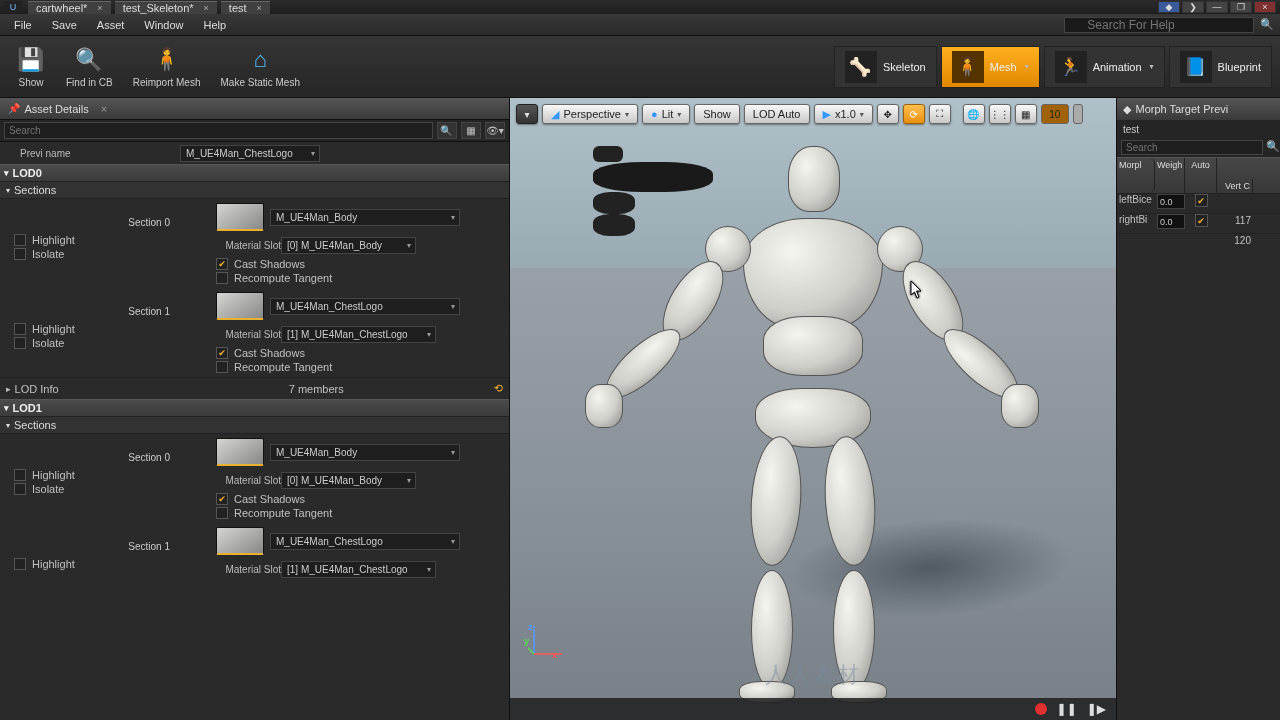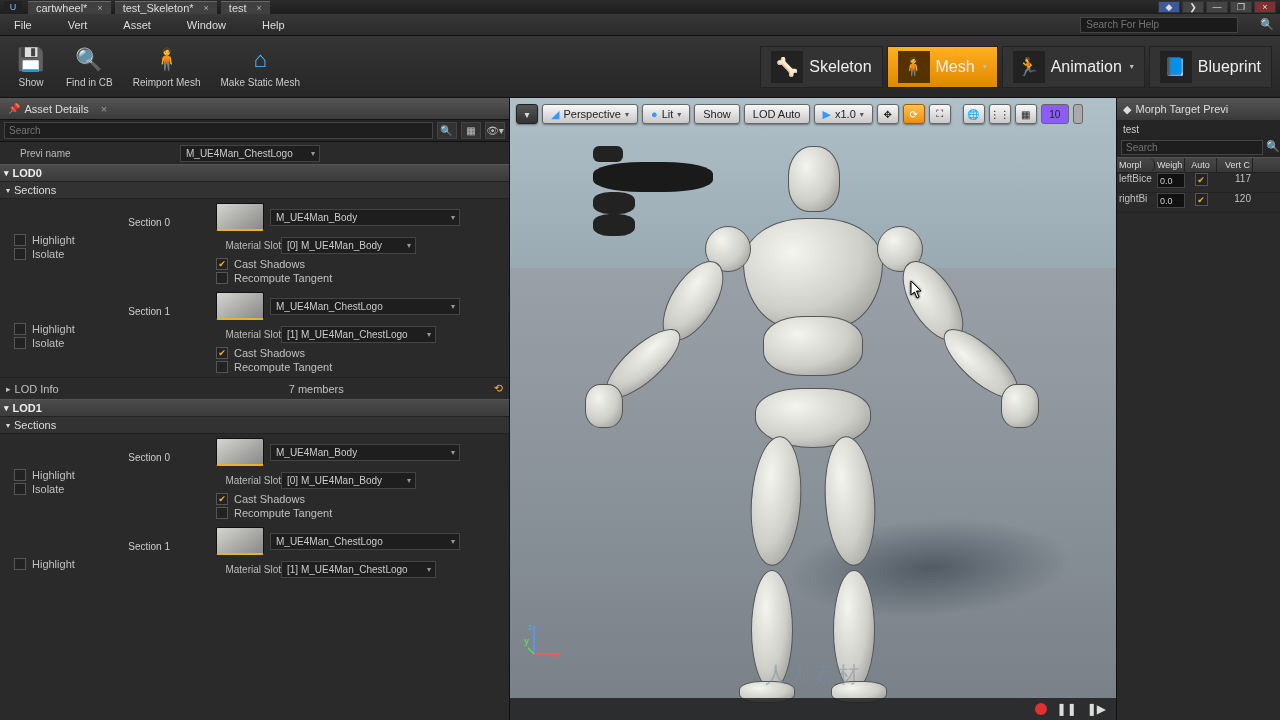--- a/index.html
+++ b/index.html
@@ -6,35 +6,35 @@
 body { width: 1280px; height: 720px; background: #1a1a1a; color: #c0c0c0; overflow: hidden; }
 
 .titlebar { height: 14px; background: linear-gradient(#2b2b2b,#1e1e1e); display:flex; align-items:center; padding:0 4px; }
 .titlebar-tabs { display:flex; gap:4px; }
 .tt-tab { background:#404040; padding:0 8px; height:13px; display:flex; align-items:center; gap:4px; font-size:10px; color:#ddd; border-top:1px solid #666;}
 .tt-tab .x { color:#aaa; margin-left:6px; font-size:9px; cursor:pointer;}
 .titlebar .wincontrols { margin-left:auto; display:flex; gap:2px;}
 .wincontrols div { width:22px; height:12px; background:#444; display:flex; align-items:center; justify-content:center; font-size:9px; color:#ddd; border:1px solid #333;}
 .wincontrols .close{ background:#803030;}
 
-.menubar { height:22px; background:linear-gradient(#383838,#2a2a2a); display:flex; align-items:center; padding:0 6px; gap:20px; border-bottom:1px solid #111;}
+.menubar { height:22px; background:linear-gradient(#383838,#2a2a2a); display:flex; align-items:center; padding:0 6px; gap:4px; border-bottom:1px solid #111;}
 .menubar .menu { padding:2px 8px; color:#ddd; cursor:pointer;}
-.menubar .search { margin-left:auto; width:158px; height:16px; background:#1a1a1a; border:1px solid #444; color:#888; padding:0 5px; font-size:10px;}
+.menubar .search { margin-left:auto; width:190px; height:16px; background:#1a1a1a; border:1px solid #444; color:#888; padding:0 22px; font-size:12px;}
 .menubar .search-icon { color:#aaa; margin-left:2px;}
 
 .toolbar { height:62px; background:linear-gradient(#353535,#262626); display:flex; align-items:center; padding:0 6px; border-bottom:1px solid #111;}
 .tool-btn { display:flex; flex-direction:column; align-items:center; justify-content:center; padding:2px 10px; color:#ddd; cursor:pointer; height:56px;}
 .tool-icon { width:30px; height:30px; display:flex; align-items:center; justify-content:center; font-size:22px; color:#9cf;}
 .tool-label { font-size:10px; color:#ccc; margin-top:2px;}
 .toolbar .spacer { flex:1; }
 .mode-btn { display:flex; align-items:center; gap:6px; padding:0 10px; height:42px; background:#333; border:1px solid #222; cursor:pointer; margin:0 2px;}
 .mode-btn.active { background:linear-gradient(#ffb020,#e08800);}
 .mode-icon { width:32px; height:32px; background:#222; display:flex; align-items:center; justify-content:center; font-size:18px; color:#b0d0ff;}
 .mode-btn.active .mode-icon { background:#553300; }
-.mode-label { color:#eee; font-size:16px;}
+.mode-label { color:#eee; font-size:11px;}
 .mode-caret { color:#bbb; margin-left:2px; font-size:8px;}
 
 .main { display:flex; height:calc(100% - 14px - 22px - 62px); }
 
 .left-panel { width:510px; background:#2a2a2a; border-right:1px solid #111; display:flex; flex-direction:column;}
 .panel-tab { height:22px; background:linear-gradient(#555,#3a3a3a); display:flex; align-items:center; padding:0 8px; gap:4px; color:#ddd; border-bottom:1px solid #111;}
 .panel-tab .pin { font-size:10px;}
 .panel-tab .close { margin-left:8px; color:#999; cursor:pointer;}
 .search-row { height:22px; display:flex; align-items:center; padding:2px 4px; gap:4px; background:#252525; border-bottom:1px solid #111;}
 .search-row input { flex:1; height:17px; background:#1e1e1e; border:1px solid #444; color:#aaa; padding:0 4px; font-size:10px;}
@@ -60,21 +60,21 @@
 .sec-left { width:170px; padding:6px 0 0 14px;}
 .sec-right { flex:1; padding:4px 6px;margin-left:40px;}
 
 .viewport { flex:1; position:relative; background:#748090; overflow:hidden;}
 .vp-toolbar { position:absolute; top:6px; left:6px; right:6px; display:flex; align-items:center; gap:4px; z-index:5;}
 .vp-btn { height:20px; background:linear-gradient(#f8f8f8,#c8c8c8); border:1px solid #666; border-radius:3px; padding:0 8px; display:flex; align-items:center; gap:4px; color:#222; font-size:10px; cursor:pointer; box-shadow:0 1px 2px rgba(0,0,0,.4);}
 .vp-btn.dark { background:linear-gradient(#555,#333); color:#ddd; border-color:#222;}
 .vp-btn .caret { font-size:8px; color:#555;}
 .vp-btn.sq { width:22px; padding:0; justify-content:center;}
 .vp-btn.orange { background:linear-gradient(#ffc050,#e89010); color:#fff; border-color:#a06000;}
-.vp-num { width:28px; height:20px; background:#8b5cf6; border:1px solid #666; border-radius:3px; display:flex; align-items:center; justify-content:center; color:#222; font-size:10px;}
+.vp-num { width:28px; height:20px; background:#a16207; border:1px solid #666; border-radius:3px; display:flex; align-items:center; justify-content:center; color:#222; font-size:10px;}
 .vp-scroll { width:10px; height:20px; background:#aaa; border:1px solid #666; border-radius:3px;}
 
 .vp-overlay-text { position:absolute; top:32px; left:10px; color:#fff; font-size:11px; text-shadow:1px 1px 2px #000; line-height:1.45; z-index:4;}
 .vp-overlay-text .title { font-weight:bold; margin-bottom:8px;}
 
 .scene { position:absolute; inset:0; z-index:1;}
 .ground { position:absolute; left:0; right:0; top:170px; bottom:0; background:linear-gradient(#99a0a8,#868e96 60%,#787f86);}
 .sky { position:absolute; left:0; right:0; top:0; height:170px; background:linear-gradient(#b0c0c8,#9aaab2);}
 .shadow { position:absolute; left:280px; top:420px; width:280px; height:100px; background:radial-gradient(ellipse at center, rgba(40,50,60,.55), transparent 70%); transform:skewX(-25deg);}
 .mannequin { position:absolute; left:50%; top:48px; transform:translateX(-50%); width:440px; height:560px; z-index:2;}
@@ -117,21 +117,21 @@
 
 .right-panel { width:164px; background:#2a2a2a; border-left:1px solid #111; display:flex; flex-direction:column;}
 .rp-tab { height:22px; background:linear-gradient(#555,#3a3a3a); display:flex; align-items:center; padding:0 6px; gap:4px; color:#ddd; overflow:hidden; white-space:nowrap;}
 .rp-filter { height:18px; padding:0 6px; color:#ccc; font-size:10px; display:flex; align-items:center; background:#252525;}
 .rp-search { display:flex; padding:2px 4px; background:#252525;}
 .rp-search input { flex:1; height:15px; background:#1e1e1e; border:1px solid #444; color:#999; padding:0 4px; font-size:10px;}
 .rp-headers { display:flex; background:linear-gradient(#474747,#383838); border-top:1px solid #555; border-bottom:1px solid #222;}
 .rp-headers div { padding:2px 2px; font-size:9px; color:#ddd; border-right:1px solid #222; overflow:hidden;}
 .rp-row { display:flex; align-items:flex-start; border-bottom:1px solid #232323; height:20px;}
 .rp-row > div { padding:0 2px; font-size:10px; overflow:hidden;}
-.rp-c1 { width:38px;border-radius:6px;} .rp-c2 { width:30px;} .rp-c3 { width:32px; display:flex; justify-content:center;} .rp-c4 { width:36px; text-align:right;}
+.rp-c1 { width:38px;border-radius:6px;} .rp-c2 { width:30px;} .rp-c3 { width:32px; display:flex; justify-content:center;} .rp-c4 { width:36px; text-align:right;margin-top:21px;}
 .rp-spin { display:flex; align-items:center; height:15px; background:#111; border:1px solid #444; width:28px; font-size:9px; color:#ccc; padding:0 2px; position:relative;}
 .rp-check { width:13px; height:13px; background:#222; border:1px solid #555; display:flex; align-items:center; justify-content:center; font-size:9px; color:#ecb030;}
 
 .cursor { position:absolute; width:14px; height:20px; z-index:20; pointer-events:none;}
 .cursor svg { filter:drop-shadow(0 0 1px #000);}
 </style>
 </head>
 <body>
 
 <div class="titlebar">
@@ -156,21 +156,21 @@
     <div style="background:#3a5a9a;">◆</div>
     <div>❯</div>
     <div>—</div>
     <div>❐</div>
     <div class="close">×</div>
   </div>
 </div>
 
 <div class="menubar">
   <div class="menu">File</div>
-  <div class="menu">Vert</div>
+  <div class="menu">Save</div>
   <div class="menu">Asset</div>
   <div class="menu">Window</div>
   <div class="menu">Help</div>
   <input class="search" placeholder="Search For Help" style="">
   <span class="search-icon">🔍</span>
 </div>
 
 <div class="toolbar">
   <div class="tool-btn">
       <div class="tool-icon">💾</div>

